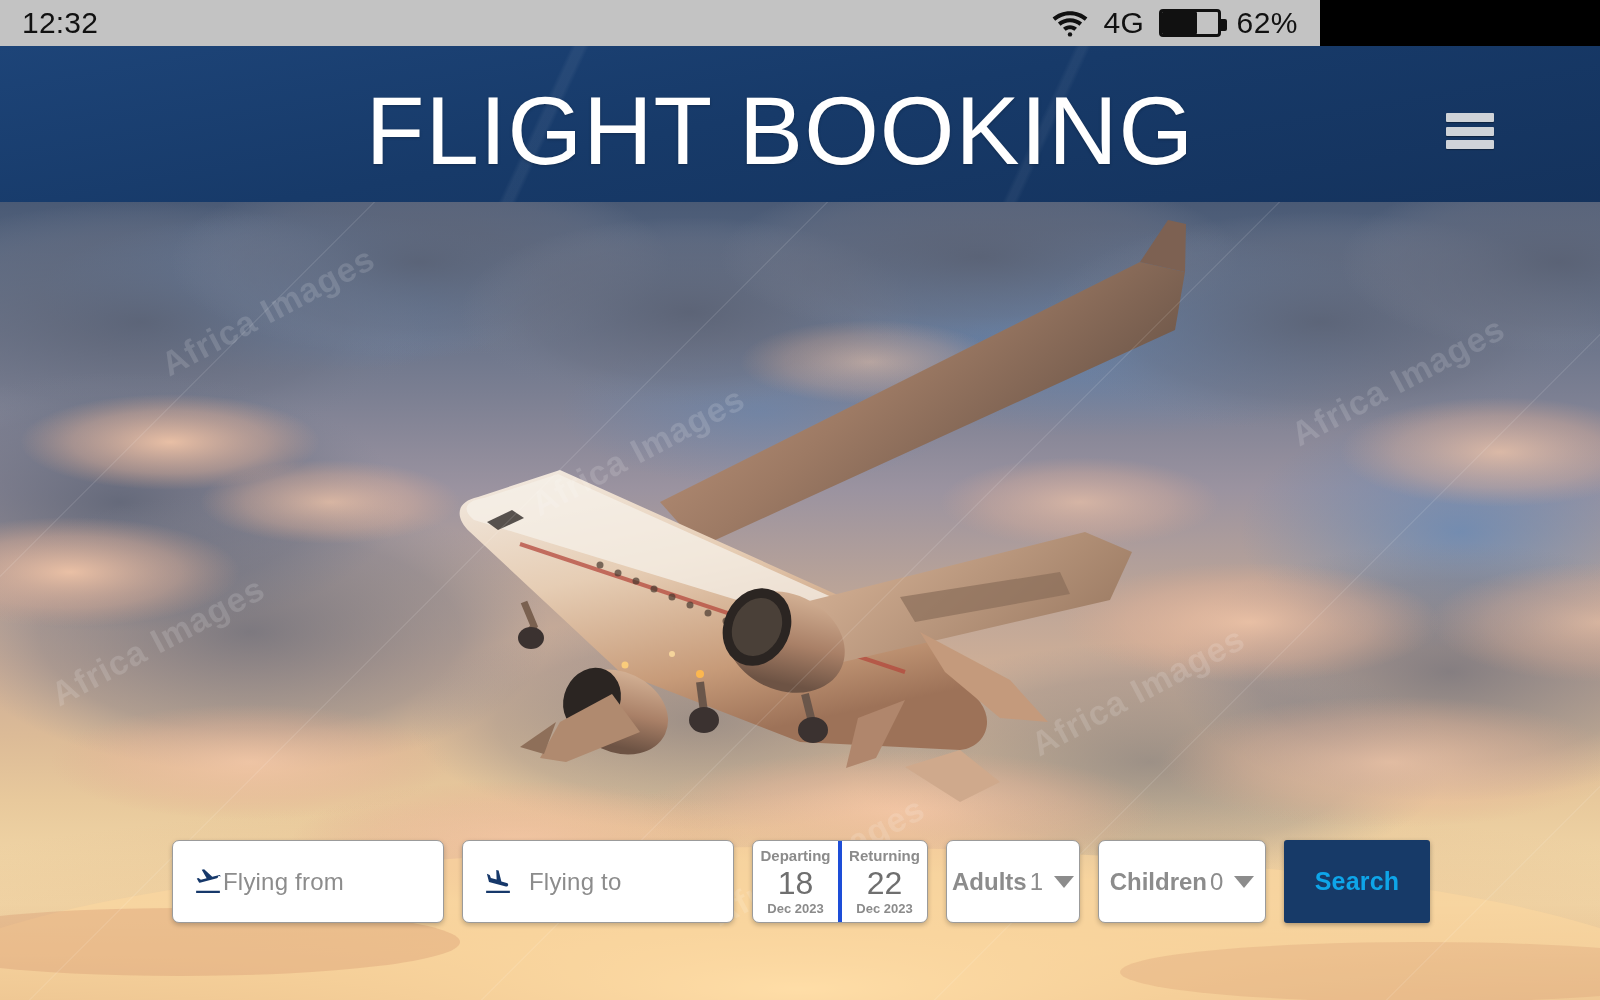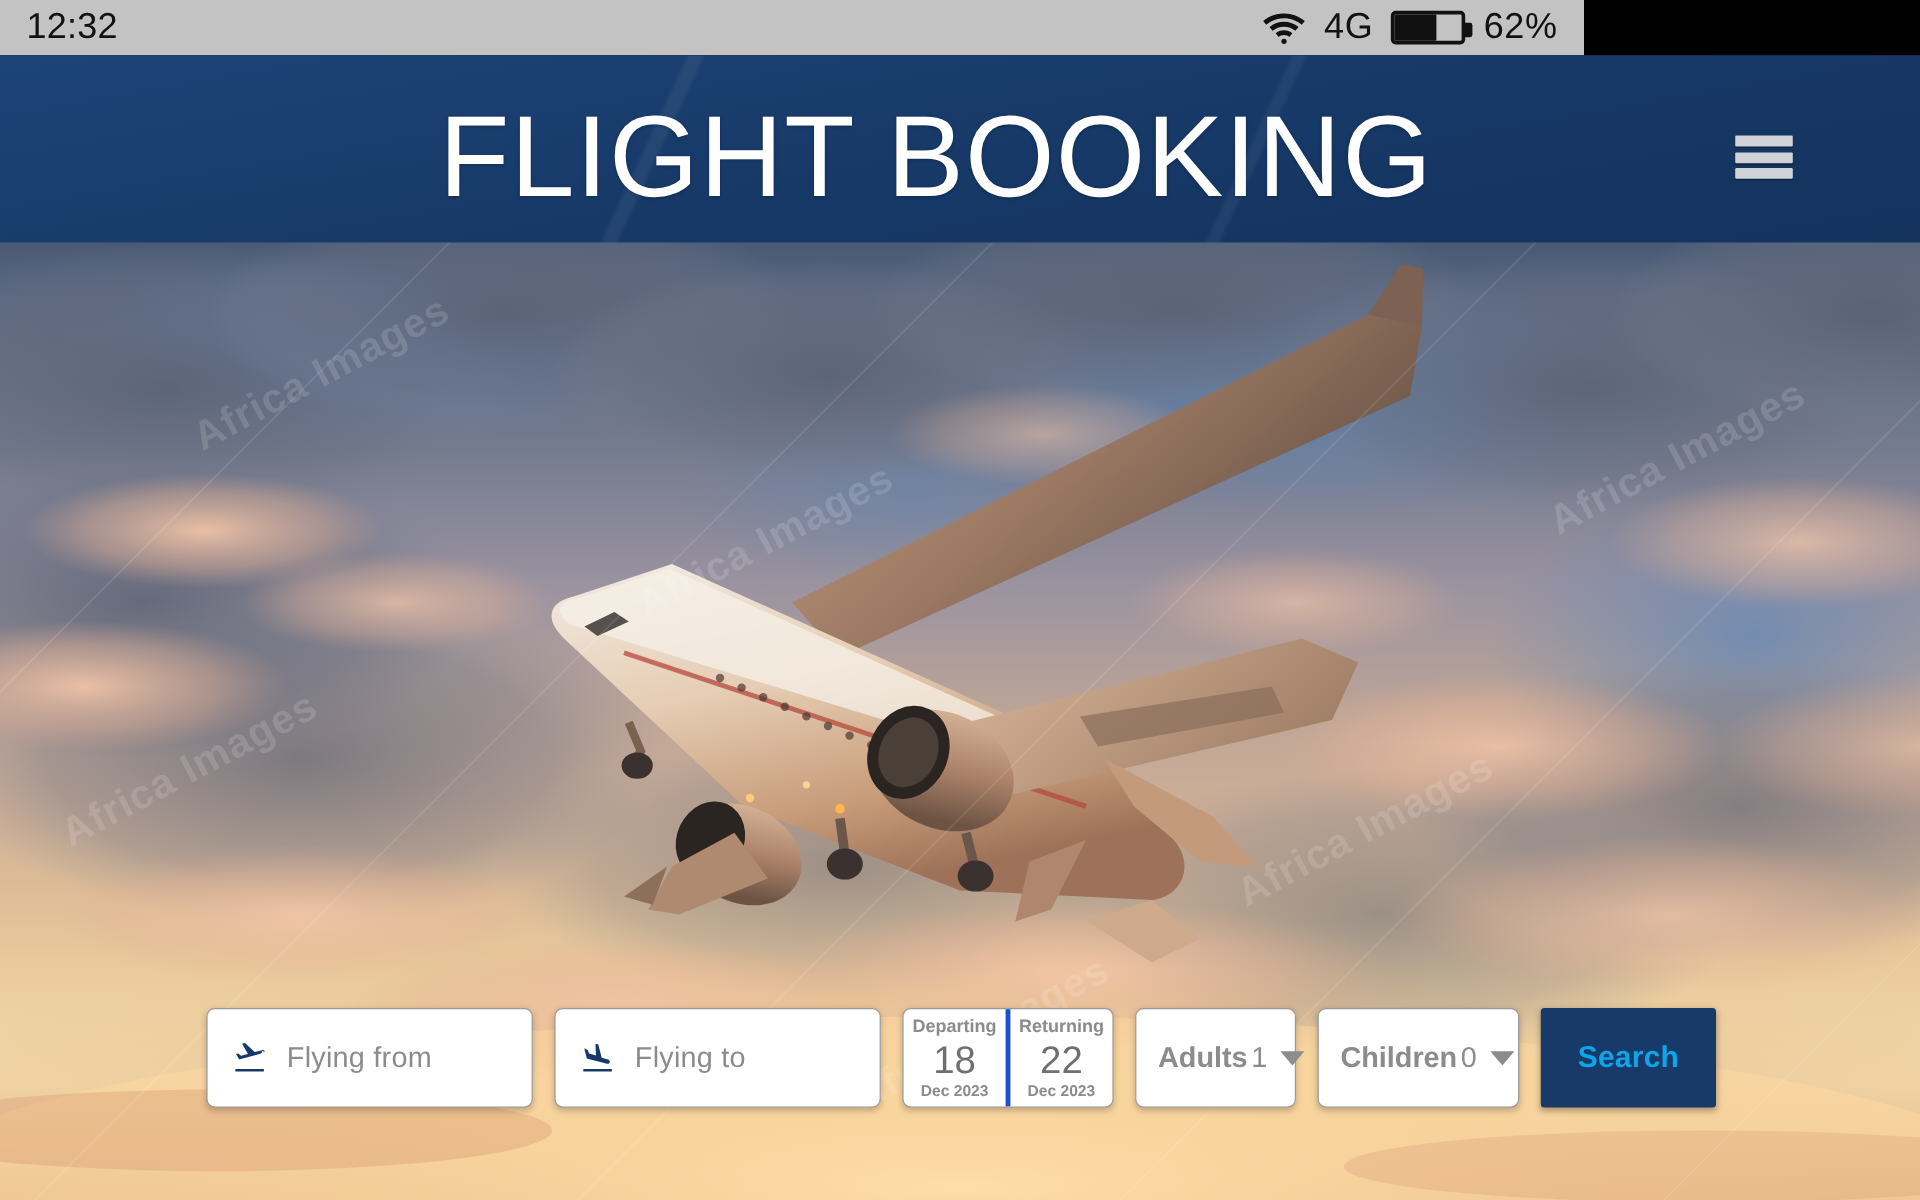--- a/index.html
+++ b/index.html
@@ -107,36 +107,36 @@
   
   .searchbar{
     position:absolute;left:172px;top:840px;
     display:flex;align-items:stretch;gap:18px;height:83px;
   }
   .fld{
     background:#fff;border:1px solid #9b9b9b;border-radius:7px;
     box-shadow:0 2px 5px rgba(0,0,0,.22);
     display:flex;align-items:center;box-sizing:border-box;
   }
-  .fld-from{width:272px;padding-left:20px;gap:16px;}
+  .fld-from{width:272px;padding-left:20px;}
   .fld-to{width:272px;padding-left:20px;gap:16px;}
   .ph{color:#8c8c8c;font-size:24px;font-weight:500;letter-spacing:.2px;}
   .plane-ico{width:30px;height:30px;flex:0 0 30px;display:block;fill:#16386a;}
 
   .fld-dates{width:176px;padding:0;flex-direction:row;align-items:stretch;}
   .date-col{
     flex:1;display:flex;flex-direction:column;align-items:center;justify-content:center;
     padding:9px 0 8px;
   }
   .date-col + .date-col{border-left:4px solid #1d4ed8;}
   .d-lab{font-size:15px;color:#8b8b8b;font-weight:700;line-height:1.1;}
   .d-num{font-size:32px;color:#6f6f6f;font-weight:400;line-height:1.15;margin-top:1px;}
   .d-my{font-size:13px;color:#8b8b8b;font-weight:600;line-height:1.1;}
 
-  .fld-pax{padding:0 18px;gap:3px;justify-content:space-between;}
+  .fld-pax{padding:0 18px;gap:3px;justify-content:center;}
   .fld-adults{width:134px;}
   .fld-children{width:168px;}
   .pax-lab{font-size:24px;color:#8c8c8c;font-weight:600;}
   .pax-val{font-size:24px;color:#8c8c8c;font-weight:500;}
   .caret{
     width:0;height:0;border-left:10px solid transparent;border-right:10px solid transparent;
     border-top:12px solid #8c8c8c;display:block;
   }
   .pax-right{display:flex;align-items:center;gap:11px;}
 

